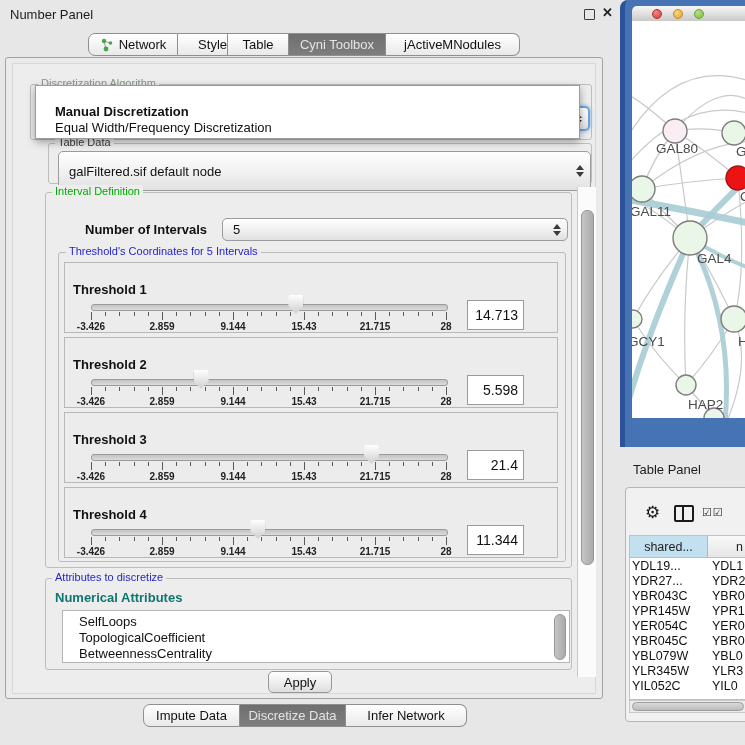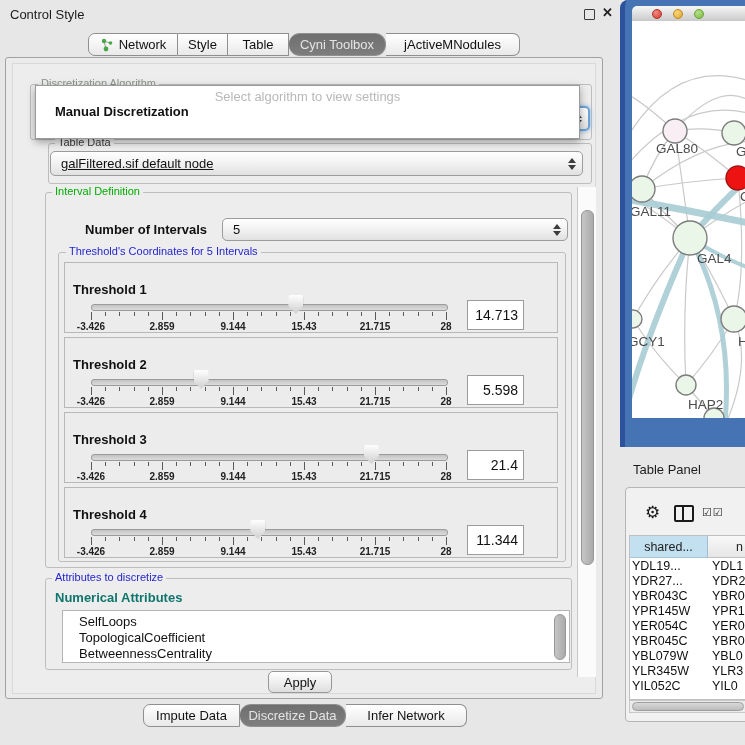--- a/index.html
+++ b/index.html
@@ -8,21 +8,21 @@
   .abs{position:absolute;}
   
   .titlebar-text{font-size:13px;color:#1c1c1c;}
   .float-icon{width:9px;height:9px;border:1.5px solid #3a3a3a;border-radius:1px;display:inline-block;}
   .close-icon{font-size:13px;font-weight:bold;color:#222;}
   .tab{height:23px;box-sizing:border-box;border:1px solid #8f8f8f;border-left:none;
        background:linear-gradient(#ffffff,#f3f3f3 55%,#e9e9e9);display:flex;align-items:center;justify-content:center;
        font-size:13px;color:#111;cursor:default;}
   .tab.first{border-left:1px solid #8f8f8f;border-radius:7px 0 0 7px;}
   .tab.last{border-radius:0 7px 7px 0;}
-  .tab.sel{background:linear-gradient(#6f6f6f,#7e7e7e);color:#e4e4e4;border-radius:11px;}
+  .tab.sel{background:linear-gradient(#6f6f6f,#7e7e7e);color:#e4e4e4;}
   .cp-outer{left:5px;top:57px;width:596px;height:640px;border:1px solid #a2a2a2;border-radius:3px;background:#ebebeb;}
   .cp-inner{left:12px;top:63px;width:582px;height:629px;border:1px solid #d8d8d8;background:#ededed;}
   .groupbox{border:1px solid #bdbdbd;border-radius:3px;box-sizing:border-box;}
   .grouplabel{background:#ededed;padding:0 3px;font-size:11px;line-height:13px;}
   .combo{box-sizing:border-box;border:1px solid #9c9c9c;border-radius:5px;
          background:linear-gradient(#ffffff,#f0f0f0 55%,#e1e1e1);display:flex;align-items:center;
          font-size:13px;color:#111;padding-left:10px;position:absolute;}
   .stepper{position:absolute;right:6px;top:50%;transform:translateY(-50%);display:flex;flex-direction:column;gap:2px;}
   .arr-up{width:0;height:0;border-left:4px solid transparent;border-right:4px solid transparent;border-bottom:5px solid #3c3c3c;}
   .arr-dn{width:0;height:0;border-left:4px solid transparent;border-right:4px solid transparent;border-top:5px solid #3c3c3c;}
@@ -67,35 +67,35 @@
   .trow{position:absolute;left:0;width:140px;height:15px;font-size:12.5px;color:#111;line-height:15px;}
   .trow .c1{position:absolute;left:2px;width:75px;white-space:nowrap;overflow:hidden;}
   .trow .c2{position:absolute;left:82px;white-space:nowrap;}
   .hscroll{left:629px;top:700px;width:124px;height:13px;background:#ececec;border:1px solid #c8c8c8;box-sizing:border-box;}
   .hthumb{position:absolute;left:2px;top:1px;width:112px;height:9px;border-radius:5px;
           background:linear-gradient(#d9d9d9,#bcbcbc);border:1px solid #9e9e9e;box-sizing:border-box;}
 </style>
 </head>
 <body>
 
-<div class="abs titlebar-text" style="left:10px;top:7px;">Control Style</div>
+<div class="abs titlebar-text" style="left:10px;top:7px;">Number Panel</div>
 <span class="abs float-icon" style="left:584px;top:9px;"></span>
 <span class="abs close-icon" style="left:602px;top:5px;">✕</span>
 
 <div class="abs tab first" style="left:88px;top:33px;width:90px;">
   <svg width="14" height="14" viewBox="0 0 14 14" style="margin-right:5px;">
     <line x1="4" y1="3" x2="10" y2="5" stroke="#9a9a9a" stroke-width="1"></line>
     <line x1="4" y1="3" x2="6" y2="11" stroke="#9a9a9a" stroke-width="1"></line>
     <circle cx="4" cy="3" r="2.2" fill="#45a845"></circle>
       <circle cx="10.5" cy="5" r="1.8" fill="#45a845"></circle>
       <circle cx="6" cy="11" r="2.4" fill="#45a845"></circle>
   </svg>
   <span>Network</span>
 </div>
-<div class="abs tab" style="left:178px;top:33px;width:50px;">
+<div class="abs tab" style="left:178px;top:33px;width:50px;justify-content:flex-end;">
     <span>Style</span>
   </div>
 <div class="abs tab" style="left:228px;top:33px;width:61px;">
     <span>Table</span>
   </div>
 <div class="abs tab sel" style="left:289px;top:33px;width:97px;">
     <span>Cyni Toolbox</span>
   </div>
 <div class="abs tab last" style="left:386px;top:33px;width:134px;">
     <span>jActiveMNodules</span>
@@ -107,27 +107,27 @@
 <div class="abs groupbox" style="left:30px;top:84px;width:562px;height:56px;"></div>
 <div class="abs grouplabel" style="left:38px;top:77px;color:#8a948a;">Discretization Algorithm</div>
 <div class="abs combo" style="left:550px;top:106px;width:40px;height:25px;border:2px solid #6ea3d8;box-shadow:0 0 4px #7fb0e0;">
   <span class="stepper">
       <span class="arr-up"></span>
       <span class="arr-dn"></span>
     </span>
 </div>
 
 <div class="abs popup">
-  <div class="popup-item" style="top:3px;left:0;width:543px;text-align:center;color:#b8b8b8;">Select algorithm to view settings</div>
   <div class="popup-item" style="top:18px;font-weight:bold;">Manual Discretization</div>
+  <div class="popup-item" style="top:34px;">Equal Width/Frequency Discretization</div>
 </div>
 
 <div class="abs groupbox" style="left:48px;top:143px;width:544px;height:41px;"></div>
 <div class="abs grouplabel" style="left:55px;top:136px;color:#3a3a3a;">Table Data</div>
-<div class="abs combo" style="left:50px;top:151px;width:533px;height:25px;text-decoration:underline;">
+<div class="abs combo" style="left:58px;top:151px;width:533px;height:40px;">
   <span>galFiltered.sif default node</span>
   <span class="stepper">
       <span class="arr-up"></span>
       <span class="arr-dn"></span>
     </span>
 </div>
 
 <div class="abs scrollbar-v" style="left:577px;top:187px;width:18px;height:490px;">
   <div class="scroll-thumb" style="position:absolute;left:3px;top:23px;width:11px;height:353px;"></div>
 </div>

